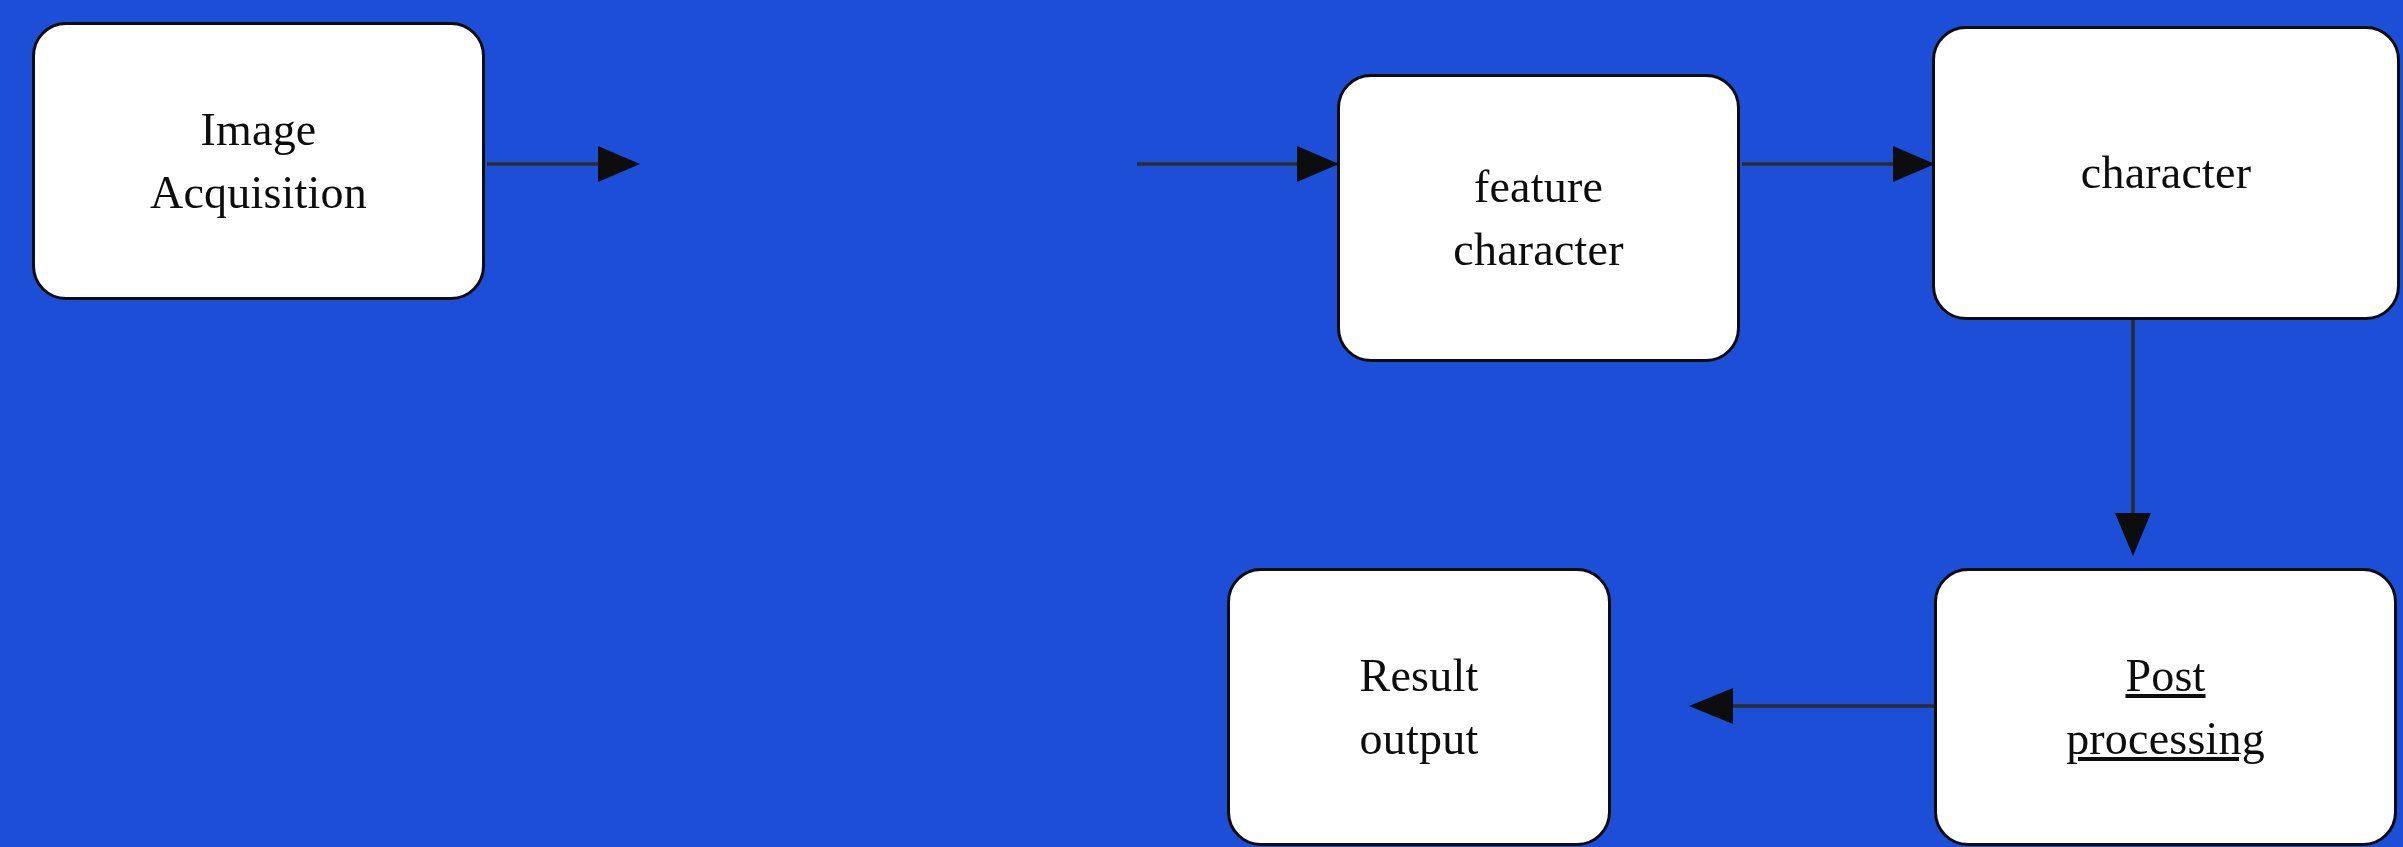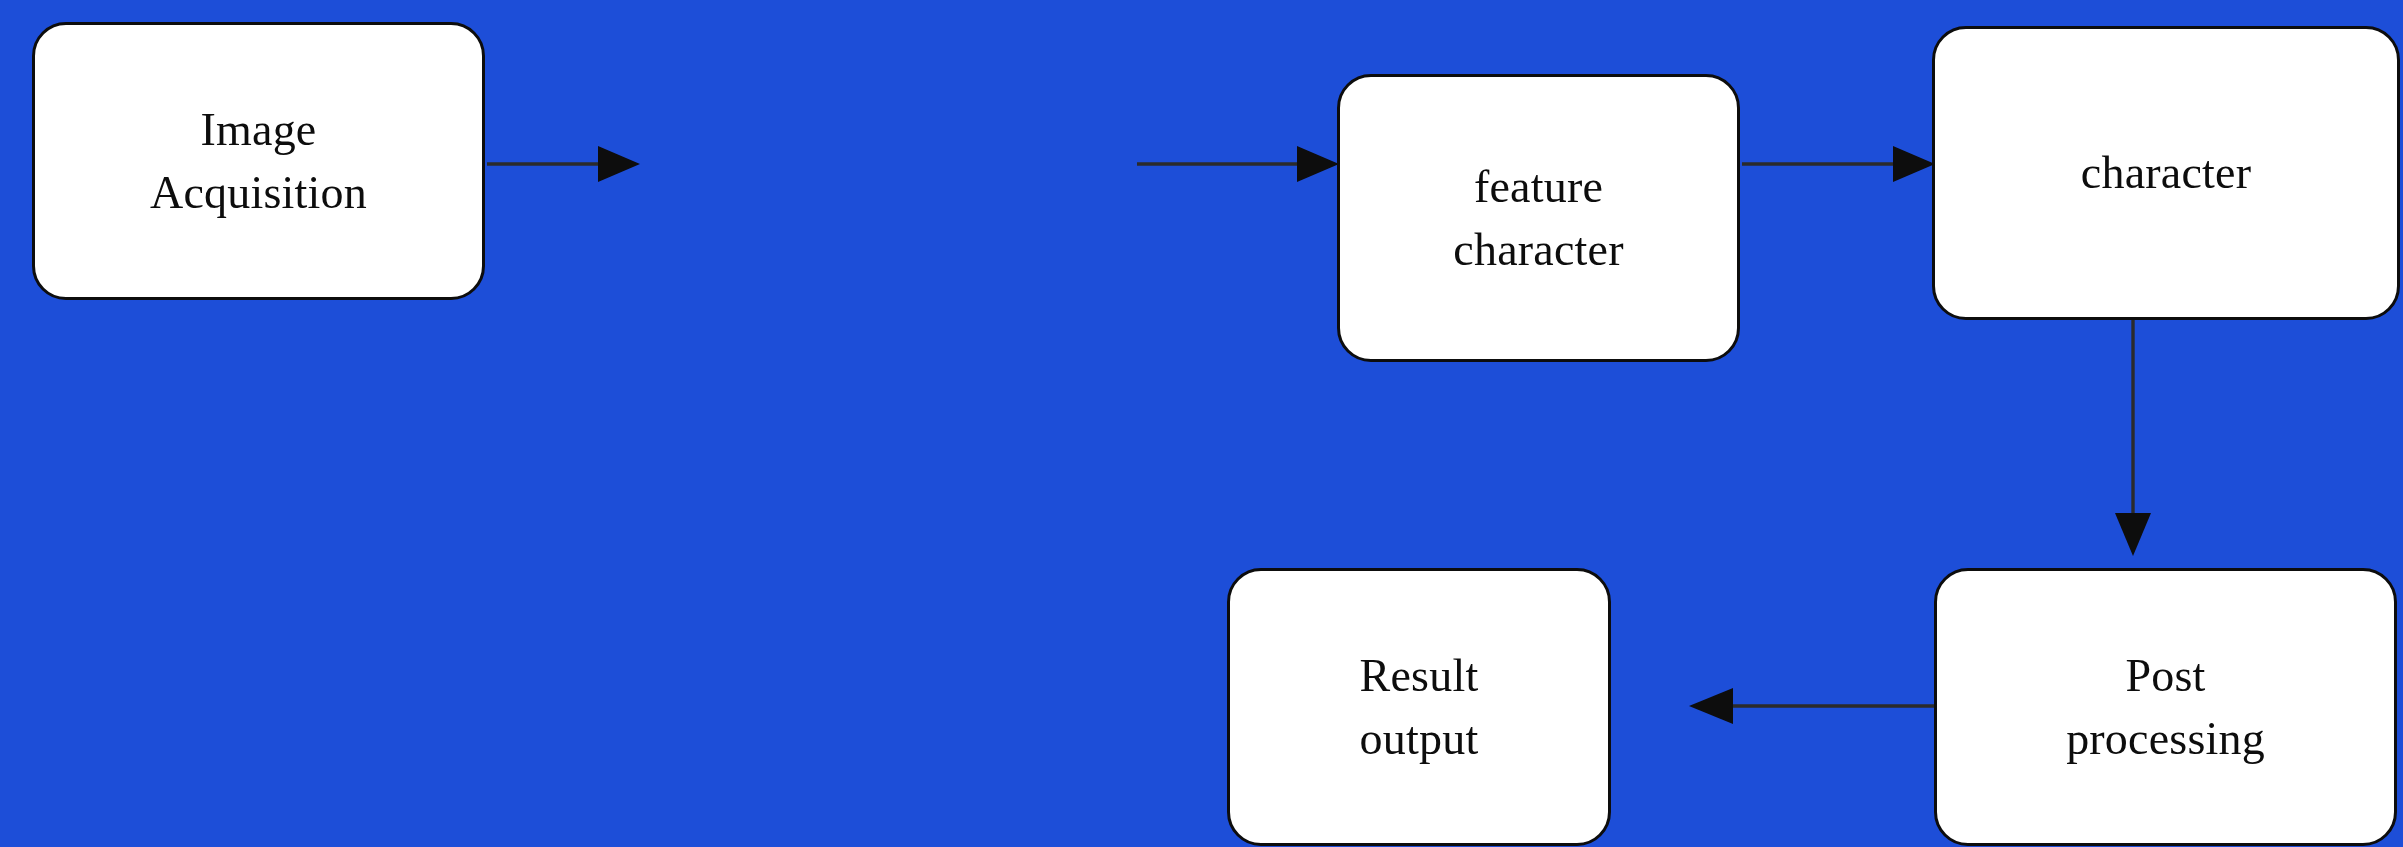--- a/index.html
+++ b/index.html
@@ -99,18 +99,18 @@
 
   <div class="node" style="left:1932px; top:26px; width:468px; height:294px;">
     <span class="line">character</span>
   </div>
 
   <div class="node" style="left:1227px; top:568px; width:384px; height:278px;">
     <span class="line">Result</span>
     <span class="line">output</span>
   </div>
 
-  <div class="node" style="left:1934px; top:568px; width:463px; height:278px;">
+  <div class="node" style="left:1934px; top:568px; width:463px; height:278px;text-decoration:underline;">
     <span class="line">Post</span>
     <span class="line">processing</span>
   </div>
 
 </div>
 
 </body></html>

